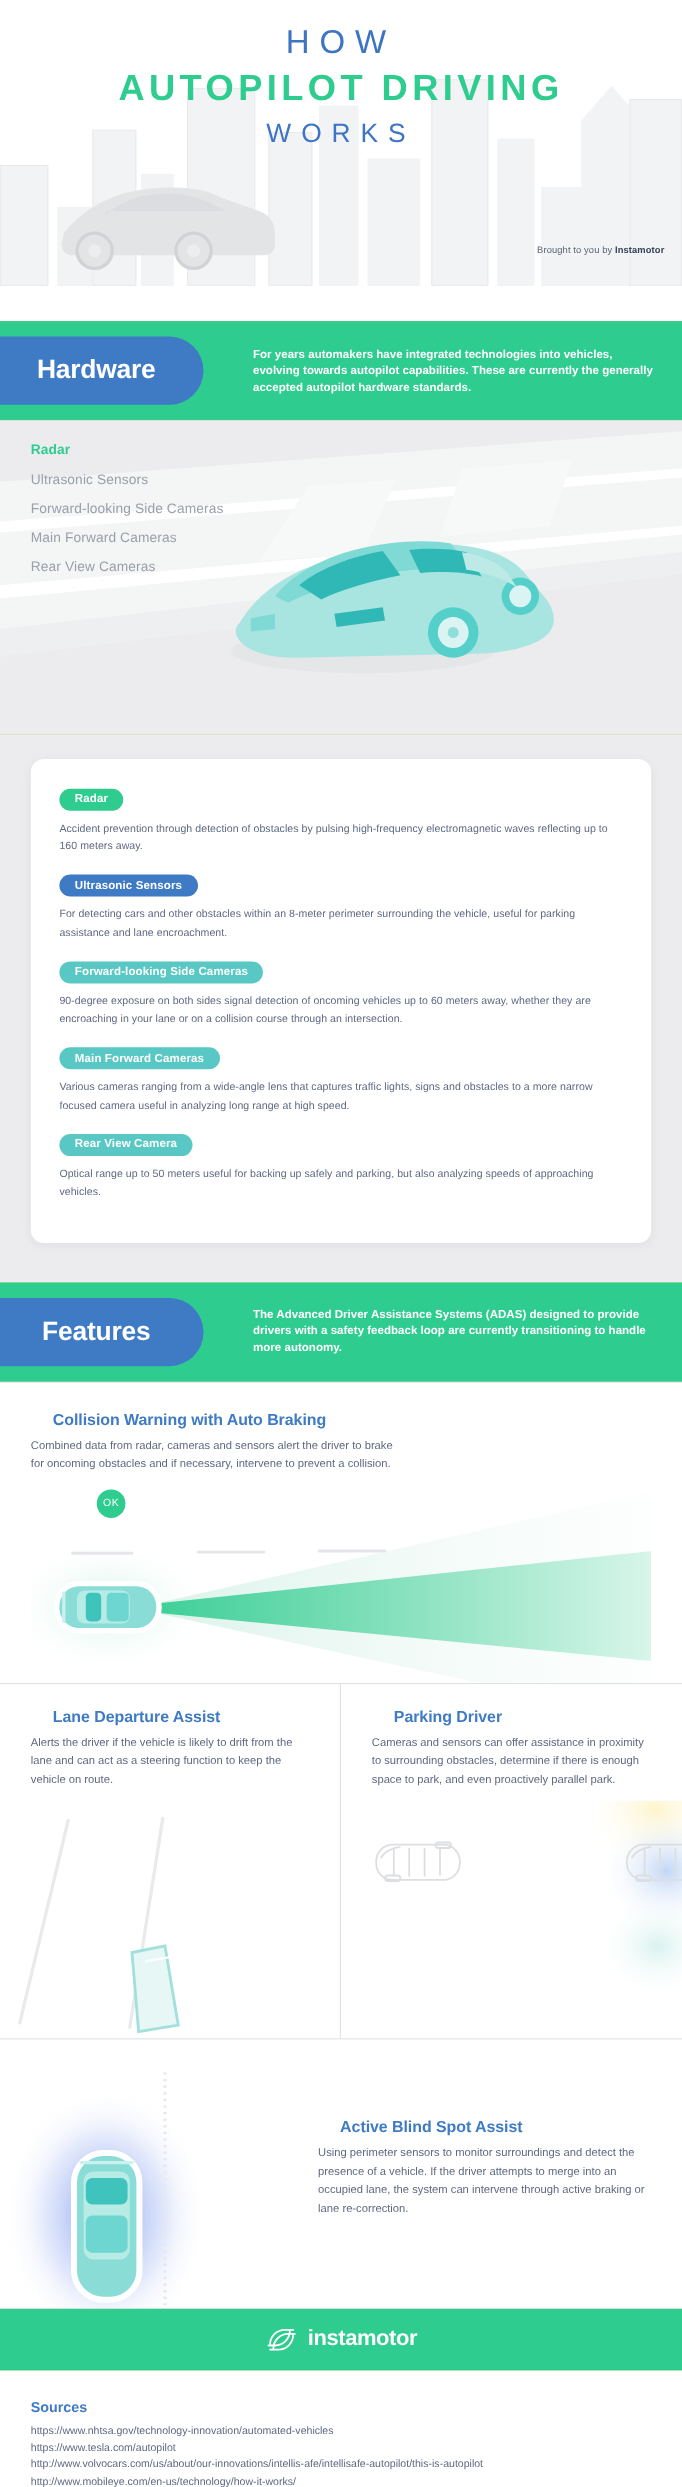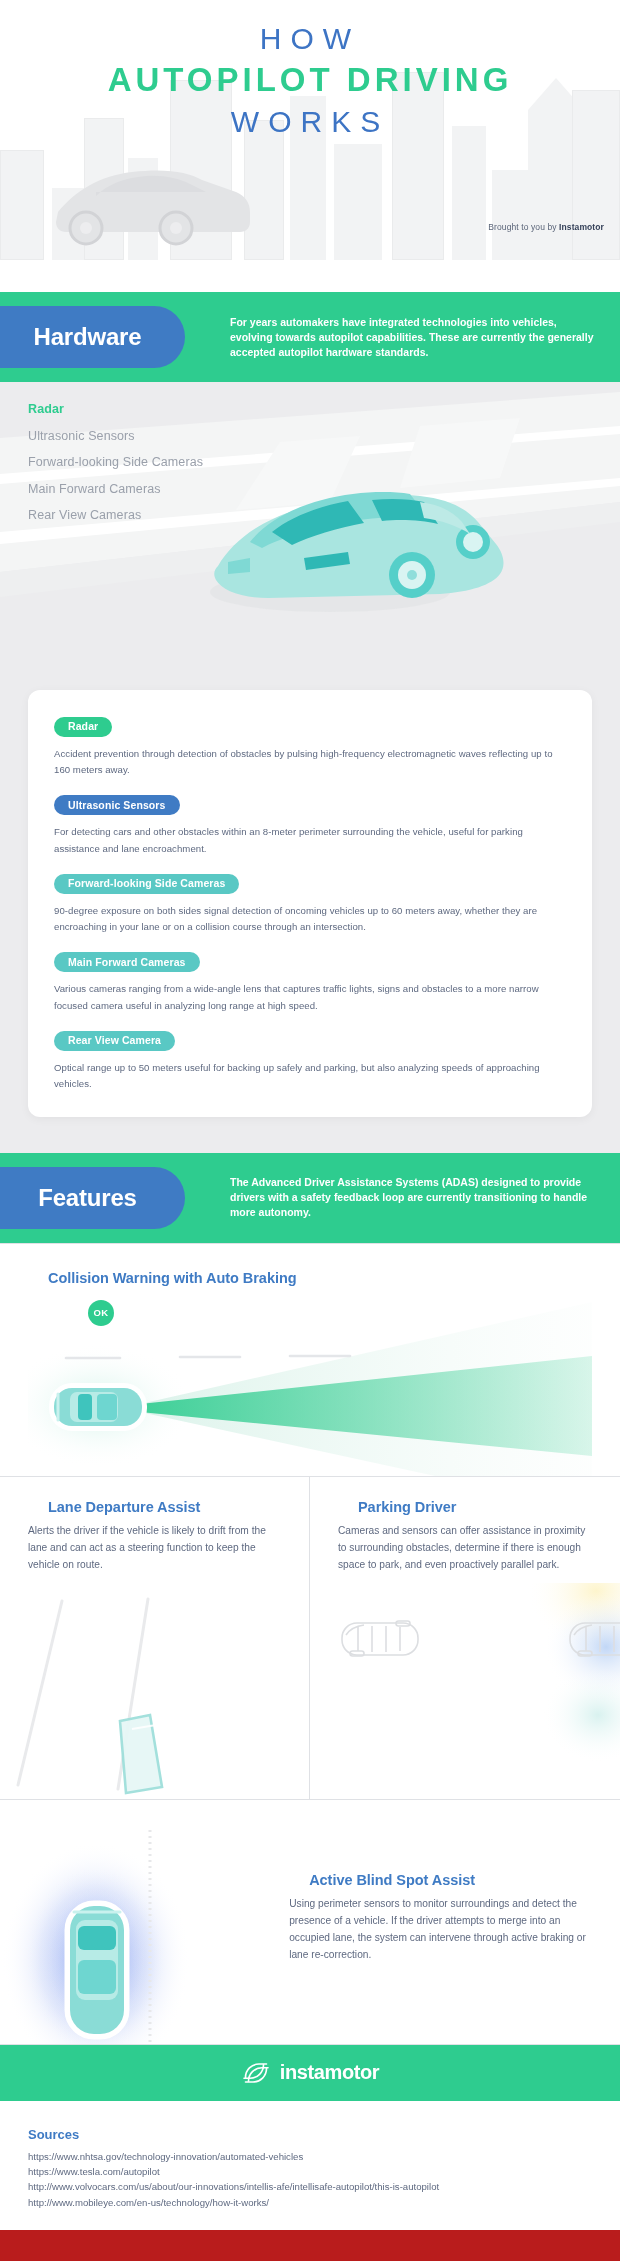--- a/index.html
+++ b/index.html
@@ -4,21 +4,21 @@
 <style>
   * { box-sizing: border-box; margin: 0; padding: 0; }
   body {
     width: 620px;
     height: 2261px;
     background: #ffffff;
     font-family: "Liberation Sans", sans-serif;
     overflow: hidden;
     position: relative;
   }
-  .page { width: 620px; height: 2261px; position: relative; background: #b91c1c; }
+  .page { width: 620px; height: 2261px; position: relative; background: #84cc16; }
 
   
   .hero {
     position: relative;
     width: 620px;
     height: 292px;
     background: #ffffff;
     overflow: hidden;
   }
   .skyline { position: absolute; left: 0; top: 0; width: 620px; height: 292px; }
@@ -28,21 +28,21 @@
   }
   .t-how {
     font-size: 30px; letter-spacing: 9px; color: #3d74c4; font-weight: 400;
     line-height: 38px;
   }
   .t-auto {
     font-size: 33px; letter-spacing: 4px; color: #2ecc8f; font-weight: bold;
     line-height: 44px;
   }
   .t-works {
-    font-size: 30px; letter-spacing: 9px; color: #3d74c4; font-weight: 400;
+    font-size: 24px; letter-spacing: 9px; color: #3d74c4; font-weight: 400;
     line-height: 40px;
   }
   .brought {
     position: absolute; right: 16px; top: 222px; z-index: 5;
     font-size: 8.5px; color: #5a6478; letter-spacing: 0.1px;
   }
   .brought b { color: #36425a; }
 
   
   .banner {
@@ -79,21 +79,21 @@
   }
   .sensor-list li.active { color: #2ecc8f; font-weight: bold; }
 
   
   .card-wrap { position: relative; width: 620px; background: #ececee; padding: 22px 28px 36px 28px; }
   .card {
     background: #ffffff; border-radius: 12px; padding: 26px 26px 24px 26px;
     box-shadow: 0 2px 10px rgba(0,0,0,0.05);
   }
   .detail { margin-bottom: 16px; }
-  .detail:last-child { margin-bottom: 0; }
+  .detail:last-child { margin-bottom: 13px; }
   .tag {
     display: inline-block; border-radius: 11px; padding: 3.5px 14px 4.5px 14px;
     color: #ffffff; font-size: 10.5px; font-weight: bold; letter-spacing: 0.1px;
   }
   .detail p {
     margin-top: 9px; font-size: 9.6px; line-height: 16.5px;
     color: #5e6980; letter-spacing: 0.05px;
   }
 
   
@@ -103,21 +103,21 @@
     font-size: 14.5px; font-weight: bold; color: #3f7bc4; letter-spacing: -0.05px; margin-left: 20px;
   }
   .feat-p {
     margin-top: 7px; font-size: 10.2px; line-height: 17px; color: #5e6980;
   }
 
   .collision-art { position: relative; height: 190px; width: 100%; overflow: hidden; }
   .ok-badge {
     position: absolute; left: 60px; top: 14px; width: 26px; height: 26px;
     border-radius: 50%; background: #2ecc8f; color: #fff;
-    font-size: 9.5px; font-weight: bold; display: flex;
+    font-size: 9.5px; font-weight: normal; display: flex;
     align-items: center; justify-content: center; letter-spacing: 0.4px;
   }
 
   .two-col { display: flex; border-top: 1px solid #dfe1e5; }
   .col { width: 50%; padding: 22px 24px 0 28px; position: relative; min-height: 322px; overflow: hidden; }
   .col.left { border-right: 1px solid #dfe1e5; }
 
   .blind-row { display: flex; border-top: 1px solid #dfe1e5; min-height: 245px; position: relative; overflow: hidden; }
   .blind-art { width: 46%; position: relative; }
   .blind-txt { width: 54%; padding: 72px 30px 0 4px; }
@@ -263,20 +263,21 @@
     <div class="banner-pill">
       <span>Features</span>
     </div>
     <div class="banner-text">The Advanced Driver Assistance Systems (ADAS) designed to provide drivers with a safety feedback loop are currently transitioning to handle more autonomy.</div>
   </div>
 
   <div class="feat-body">
 
     <div class="feat-block">
       <div class="feat-h">Collision Warning with Auto Braking</div>
+      <div class="feat-p" style="max-width:330px">Combined data from radar, cameras and sensors alert the driver to brake for oncoming obstacles and if necessary, intervene to prevent a collision.</div>
 
       <div class="collision-art">
         <svg width="564" height="190" style="position:absolute;left:0;top:0;">
           <defs>
             <linearGradient id="beamG" x1="0" y1="0" x2="1" y2="0">
               <stop offset="0%" stop-color="#2ecc8f" stop-opacity="0.9"></stop>
               <stop offset="100%" stop-color="#2ecc8f" stop-opacity="0.18"></stop>
             </linearGradient>
             <linearGradient id="beamG2" x1="0" y1="0" x2="1" y2="0">
               <stop offset="0%" stop-color="#bfe9da" stop-opacity="0.55"></stop>

